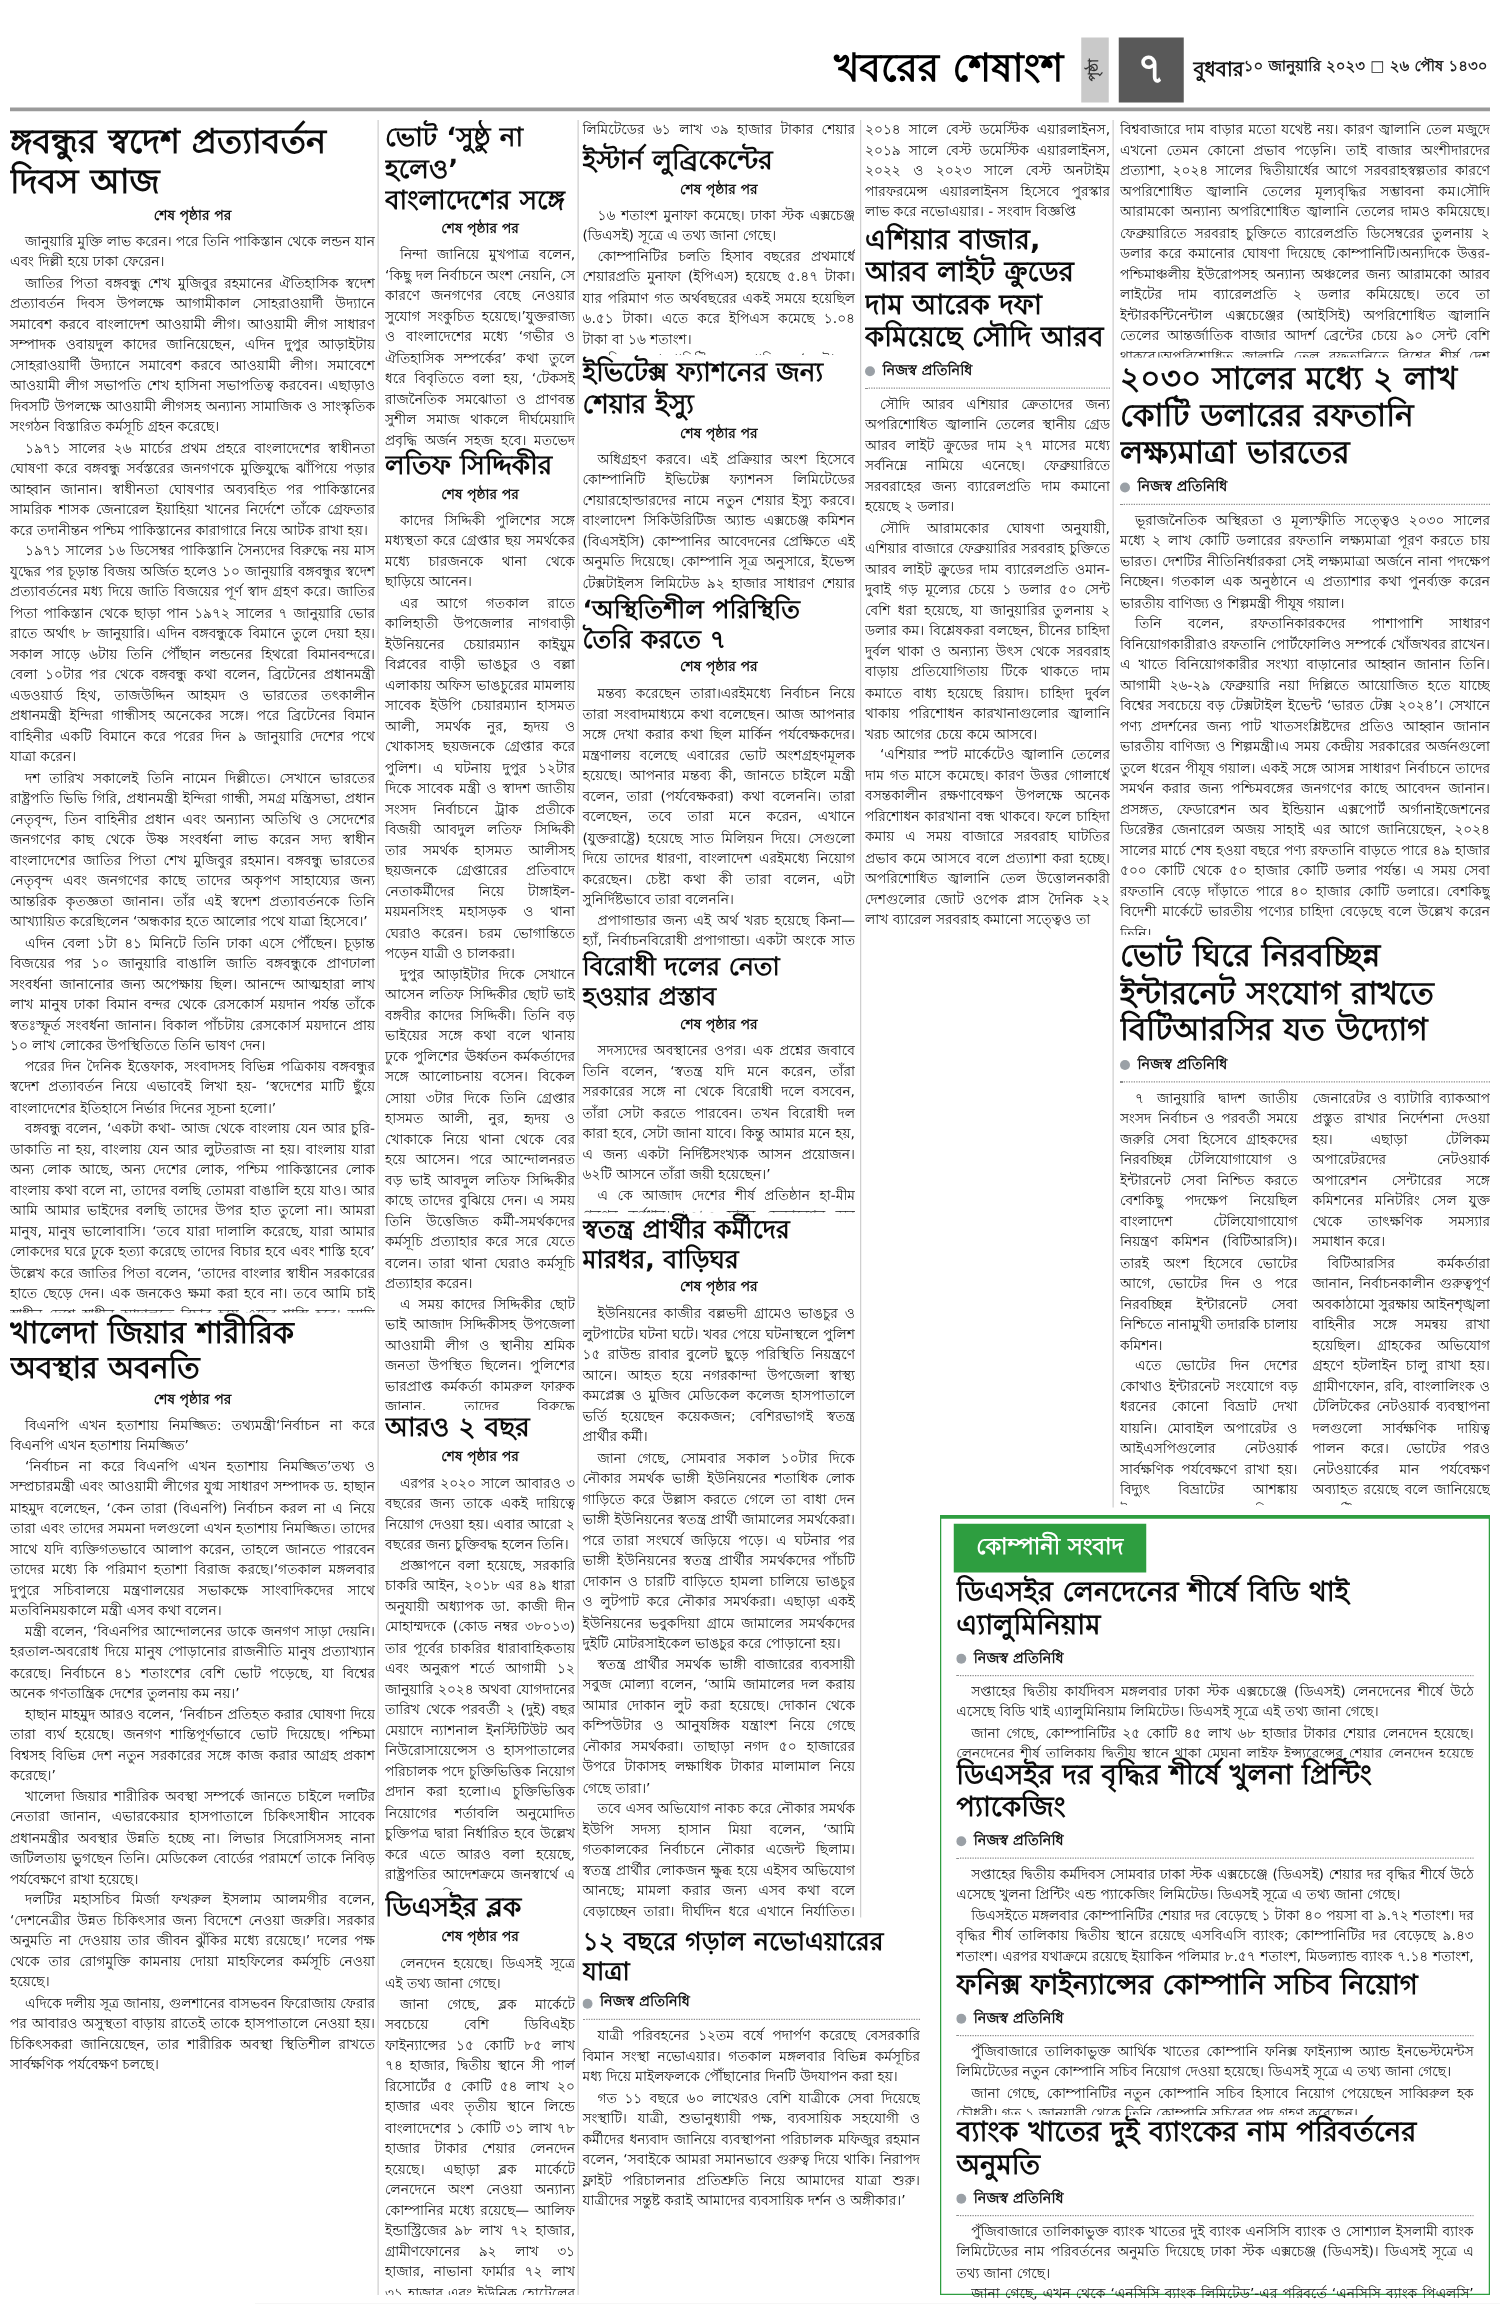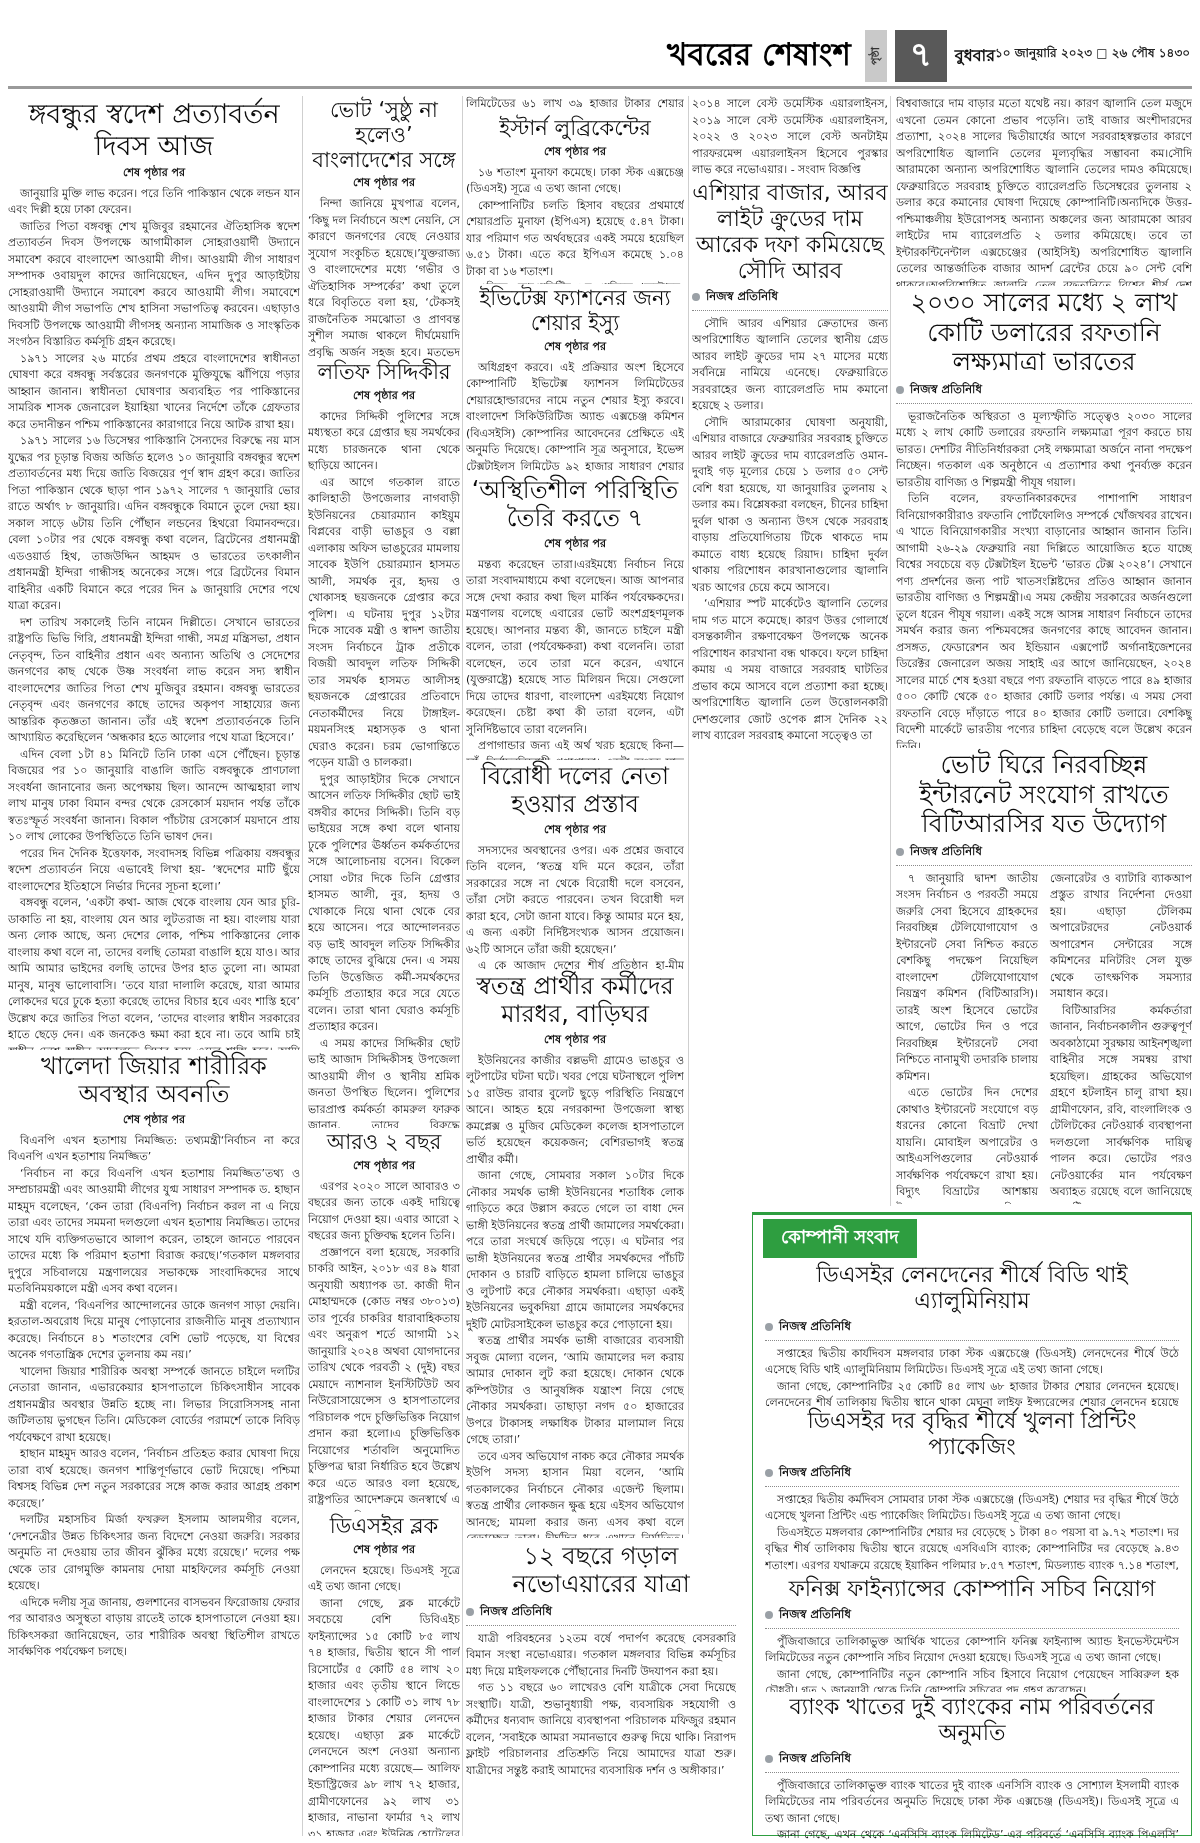--- a/index.html
+++ b/index.html
@@ -17,23 +17,23 @@
   .pgnum{width:52px;height:52px;background:#595959;color:#fff;font-size:34px;font-weight:800;
          display:flex;align-items:center;justify-content:center;}
   .datebox{display:flex;flex-direction:row;justify-content:center;line-height:1.3;}
   .weekday{font-size:16px;font-weight:800;}
   .dateline{font-size:12px;font-weight:600;color:#222;}
   .hd-rule{position:absolute;left:8px;right:8px;top:86px;height:3px;background:#9a9a9a;}
   
   .col{position:absolute;overflow:hidden;}
   .art{overflow:hidden;}
   .vline{position:absolute;width:1px;background:#cfcfcf;}
-  .h{font-weight:400;text-align:center;margin:2px 0 2px;line-height:1.18;color:#0d0d0d;}
+  .h{font-weight:700;margin:2px 0 2px;line-height:1.18;color:#0d0d0d;}
   .h27{font-size:27px;} .h24{font-size:24px;} .h23{font-size:22px;}
-  .h21{font-size:21px;} .h20{font-size:24px;} .h26{font-size:25px;}
+  .h21{font-size:21px;} .h20{font-size:20px;} .h26{font-size:25px;}
   .kicker{font-size:11px;font-weight:700;text-align:center;margin:0 0 3px;}
   .byline{display:flex;align-items:center;gap:6px;font-size:11.5px;font-weight:700;margin:4px 0 0;}
   .bdot{width:8px;height:8px;border-radius:50%;background:#9aa0a6;flex:0 0 auto;}
   .dotrule{border-top:1px dotted #8a8a8a;margin:3px 0 5px;}
   .body p{margin:0;font-size:11px;line-height:1.5;text-align:justify;text-indent:12px;}
   .endnote p{text-indent:0;}
   .twocol{column-count:2;column-gap:12px;}
   
   .cobox{position:absolute;left:752px;top:1212px;width:440px;height:624px;box-sizing:border-box;
          border:1px solid #2e9e40;border-top:3px solid #2e9e40;padding:0 12px 6px;background:#fff;}
@@ -76,22 +76,22 @@
           <p>বঙ্গবন্ধু বলেন, ‘একটা কথা- আজ থেকে বাংলায় যেন আর চুরি-ডাকাতি না হয়, বাংলায় যেন আর লুটতরাজ না হয়। বাংলায় যারা অন্য লোক আছে, অন্য দেশের লোক, পশ্চিম পাকিস্তানের লোক বাংলায় কথা বলে না, তাদের বলছি তোমরা বাঙালি হয়ে যাও। আর আমি আমার ভাইদের বলছি তাদের উপর হাত তুলো না। আমরা মানুষ, মানুষ ভালোবাসি। ‘তবে যারা দালালি করেছে, যারা আমার লোকদের ঘরে ঢুকে হত্যা করেছে তাদের বিচার হবে এবং শাস্তি হবে’ উল্লেখ করে জাতির পিতা বলেন, ‘তাদের বাংলার স্বাধীন সরকারের হাতে ছেড়ে দেন। এক জনকেও ক্ষমা করা হবে না। তবে আমি চাই স্বাধীন দেশে স্বাধীন আদালতে বিচার হয়ে এদের শাস্তি হবে। আমি দেখিয়ে দিতে চাই দুনিয়ার কাছে শান্তিপূর্ণ বাঙালি রক্ত দিতে জানে, শান্তিপূর্ণ বাঙালি শান্তি বজায় রাখতেও জানে।’</p>
         </div>
     </section>
     <section class="art" style="height:786px;">
       <h2 class="h h24">খালেদা জিয়ার শারীরিক অবস্থার অবনতি</h2>
       <div class="kicker">শেষ পৃষ্ঠার পর</div>
       <div class="body">
           <p>বিএনপি এখন হতাশায় নিমজ্জিত: তথ্যমন্ত্রী‘নির্বাচন না করে বিএনপি এখন হতাশায় নিমজ্জিত’</p>
           <p>‘নির্বাচন না করে বিএনপি এখন হতাশায় নিমজ্জিত’তথ্য ও সম্প্রচারমন্ত্রী এবং আওয়ামী লীগের যুগ্ম সাধারণ সম্পাদক ড. হাছান মাহমুদ বলেছেন, ‘কেন তারা (বিএনপি) নির্বাচন করল না এ নিয়ে তারা এবং তাদের সমমনা দলগুলো এখন হতাশায় নিমজ্জিত। তাদের সাথে যদি ব্যক্তিগতভাবে আলাপ করেন, তাহলে জানতে পারবেন তাদের মধ্যে কি পরিমাণ হতাশা বিরাজ করছে।’গতকাল মঙ্গলবার দুপুরে সচিবালয়ে মন্ত্রণালয়ের সভাকক্ষে সাংবাদিকদের সাথে মতবিনিময়কালে মন্ত্রী এসব কথা বলেন।</p>
           <p>মন্ত্রী বলেন, ‘বিএনপির আন্দোলনের ডাকে জনগণ সাড়া দেয়নি। হরতাল-অবরোধ দিয়ে মানুষ পোড়ানোর রাজনীতি মানুষ প্রত্যাখ্যান করেছে। নির্বাচনে ৪১ শতাংশের বেশি ভোট পড়েছে, যা বিশ্বের অনেক গণতান্ত্রিক দেশের তুলনায় কম নয়।’</p>
+          <p>হাছান মাহমুদ আরও বলেন, ‘নির্বাচন প্রতিহত করার ঘোষণা দিয়ে তারা ব্যর্থ হয়েছে। জনগণ শান্তিপূর্ণভাবে ভোট দিয়েছে। পশ্চিমা বিশ্বসহ বিভিন্ন দেশ নতুন সরকারের সঙ্গে কাজ করার আগ্রহ প্রকাশ করেছে।’</p>
           <p>খালেদা জিয়ার শারীরিক অবস্থা সম্পর্কে জানতে চাইলে দলটির নেতারা জানান, এভারকেয়ার হাসপাতালে চিকিৎসাধীন সাবেক প্রধানমন্ত্রীর অবস্থার উন্নতি হচ্ছে না। লিভার সিরোসিসসহ নানা জটিলতায় ভুগছেন তিনি। মেডিকেল বোর্ডের পরামর্শে তাকে নিবিড় পর্যবেক্ষণে রাখা হয়েছে।</p>
-          <p>হাছান মাহমুদ আরও বলেন, ‘নির্বাচন প্রতিহত করার ঘোষণা দিয়ে তারা ব্যর্থ হয়েছে। জনগণ শান্তিপূর্ণভাবে ভোট দিয়েছে। পশ্চিমা বিশ্বসহ বিভিন্ন দেশ নতুন সরকারের সঙ্গে কাজ করার আগ্রহ প্রকাশ করেছে।’</p>
           <p>দলটির মহাসচিব মির্জা ফখরুল ইসলাম আলমগীর বলেন, ‘দেশনেত্রীর উন্নত চিকিৎসার জন্য বিদেশে নেওয়া জরুরি। সরকার অনুমতি না দেওয়ায় তার জীবন ঝুঁকির মধ্যে রয়েছে।’ দলের পক্ষ থেকে তার রোগমুক্তি কামনায় দোয়া মাহফিলের কর্মসূচি নেওয়া হয়েছে।</p>
           <p>এদিকে দলীয় সূত্র জানায়, গুলশানের বাসভবন ফিরোজায় ফেরার পর আবারও অসুস্থতা বাড়ায় রাতেই তাকে হাসপাতালে নেওয়া হয়। চিকিৎসকরা জানিয়েছেন, তার শারীরিক অবস্থা স্থিতিশীল রাখতে সার্বক্ষণিক পর্যবেক্ষণ চলছে।</p>
         </div>
     </section>
   </div>
 
   <div class="col" style="left:308px;top:96px;width:152px;height:1740px;">
     <section class="art" style="height:262px;">
       <h2 class="h h21">ভোট ‘সুষ্ঠু না হলেও’ বাংলাদেশের সঙ্গে</h2>
       <div class="kicker">শেষ পৃষ্ঠার পর</div>

